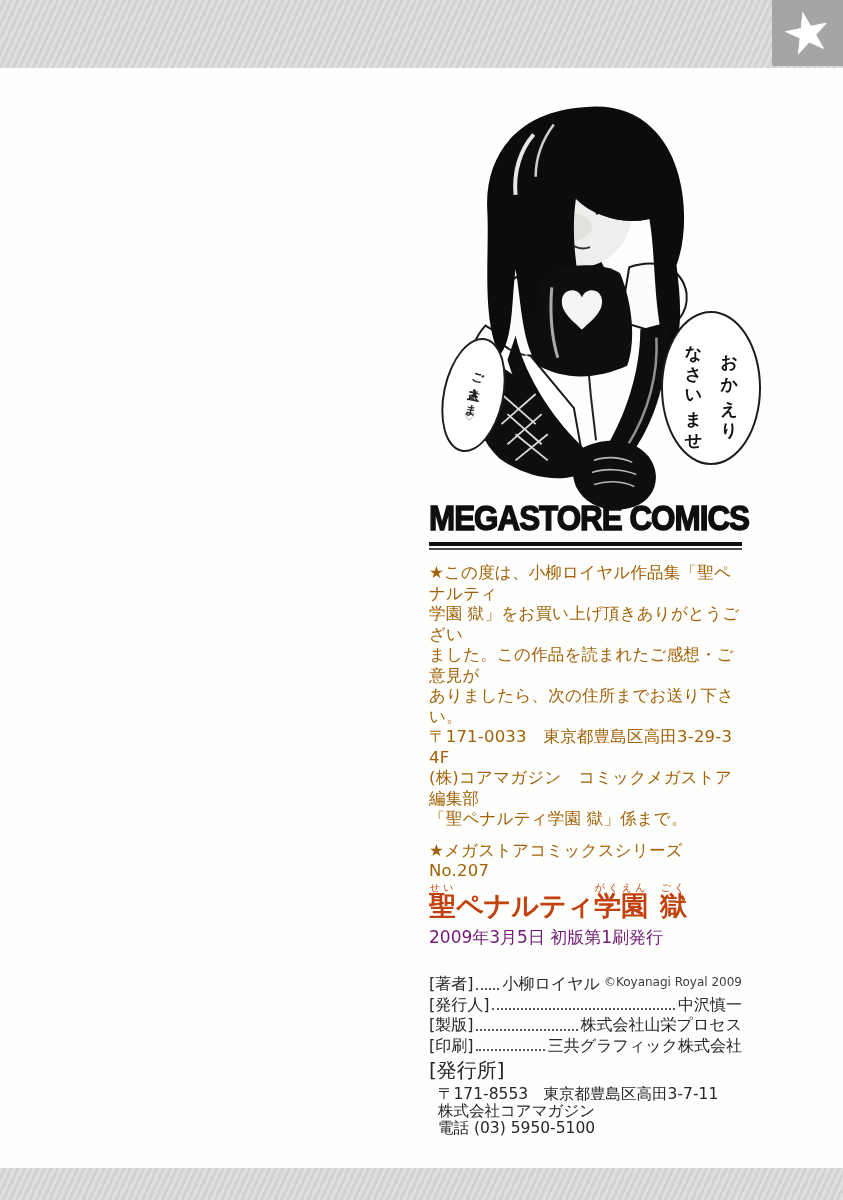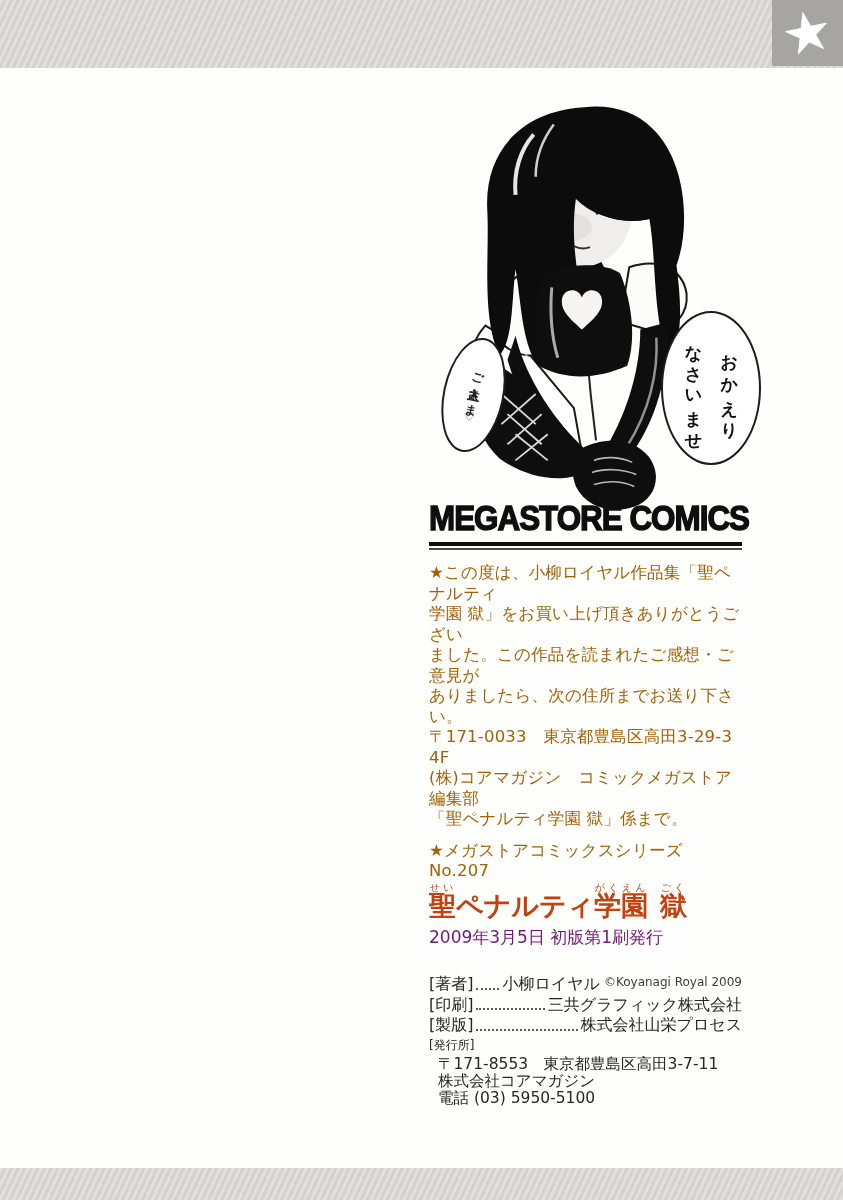--- a/index.html
+++ b/index.html
@@ -72,21 +72,21 @@
   .edition{font-size:17px;margin-top:4px;font-weight:500;color:#701a75;}
 
   .credits{margin-top:23px;}
   .credit-row{display:flex;align-items:flex-end;font-size:16px;line-height:20.5px;font-weight:500;color:#262626;}
   .credit-label{white-space:nowrap;}
   .leader{flex:1;border-bottom:2.5px dotted #5a5a5a;margin:0 3px 5px 3px;min-width:8px;}
   .credit-value{white-space:nowrap;}
   .credit-extra{font-size:12px;color:#3c3c3c;margin-left:4px;padding-bottom:2px;white-space:nowrap;font-weight:400;}
 
   .publisher{margin-top:1px;}
-  .publisher-label{font-size:12px;font-weight:500;}
+  .publisher-label{font-size:20px;font-weight:500;}
   .publisher-lines{font-size:15.5px;line-height:17px;font-weight:500;padding-left:9px;margin-top:2px;color:#262626;}
 </style>
 </head>
 <body>
 
 <div class="header-bar"></div>
 <div class="star-box">
   <span class="star">★</span>
 </div>
 
@@ -169,28 +169,33 @@
   <div class="edition">2009年3月5日 初版第1刷発行</div>
 
   <div class="credits">
     <div class="credit-row">
       <span class="credit-label">[著者]</span>
       <span class="leader"></span>
       <span class="credit-value">小柳ロイヤル</span>
       <span class="credit-extra">©Koyanagi Royal 2009</span>
     </div>
     <div class="credit-row">
+      <span class="credit-label">[発行人]</span>
+      <span class="leader"></span>
+      <span class="credit-value">中沢慎一</span>
+    </div>
+    <div class="credit-row">
+      <span class="credit-label">[製版]</span>
+      <span class="leader"></span>
+      <span class="credit-value">株式会社山栄プロセス</span>
+    </div>
+    <div class="credit-row">
       <span class="credit-label">[印刷]</span>
       <span class="leader"></span>
       <span class="credit-value">三共グラフィック株式会社</span>
-    </div>
-    <div class="credit-row">
-      <span class="credit-label">[製版]</span>
-      <span class="leader"></span>
-      <span class="credit-value">株式会社山栄プロセス</span>
     </div>
   </div>
 
   <div class="publisher">
     <div class="publisher-label">[発行所]</div>
     <div class="publisher-lines preline">〒171-8553　東京都豊島区高田3-7-11
 株式会社コアマガジン
 電話 (03) 5950-5100</div>
   </div>
 

